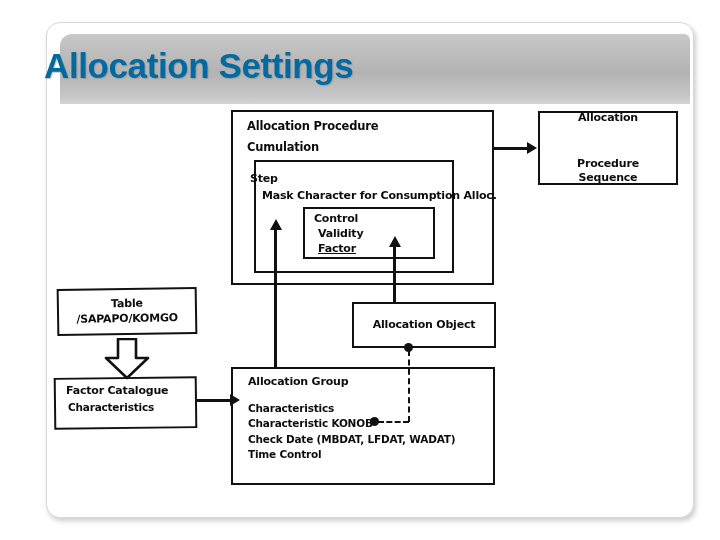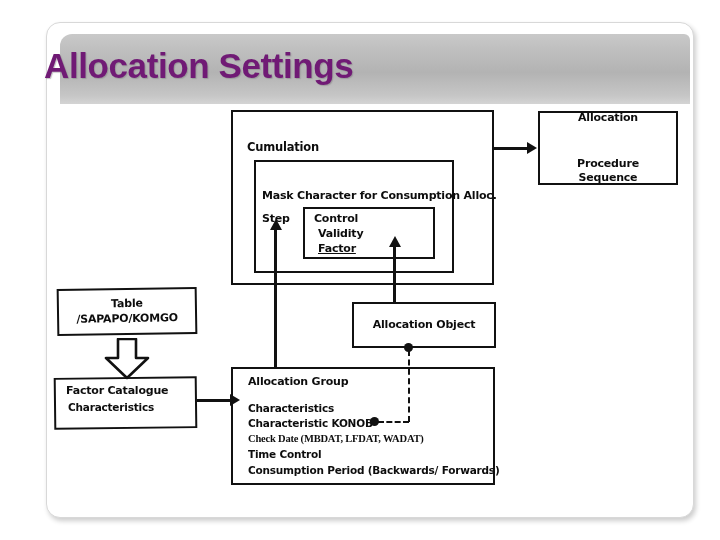--- a/index.html
+++ b/index.html
@@ -43,21 +43,21 @@
     border-top-left-radius: 12px;
     border-top-right-radius: 6px;
     overflow: hidden;
   }
   .title-text {
     position: absolute;
     left: 44px;
     top: 46px;
     font-size: 35px;
     font-weight: bold;
-    color: #701a75;
+    color: #0369a1;
     letter-spacing: -0.4px;
     text-shadow: 1px 1px 1px rgba(120,120,120,0.45);
     white-space: nowrap;
   }
 
   
   #figure {
     position: absolute;
     left: 0; top: 0;
     width: 720px; height: 540px;
@@ -153,24 +153,25 @@
 <div id="slide">
 
   <div class="page-card"></div>
 
   <div class="title-banner"></div>
   <div class="title-text">Allocation Settings</div>
 
   <div id="figure">
 
     <div class="dbox" style="left:231px; top:110px; width:263px; height:175px;"></div>
+    <div class="dbox-label t13" style="left:247px; top:119px;">Allocation Procedure</div>
     <div class="dbox-label t13" style="left:247px; top:140px;">Cumulation</div>
 
     <div class="dbox" style="left:254px; top:160px; width:200px; height:113px;"></div>
-    <div class="dbox-label t12" style="left:262px; top:172px;margin-top:40px;">Step</div>
+    <div class="dbox-label t12" style="left:250px; top:172px;">Step</div>
     <div class="dbox-label t12" style="left:262px; top:189px;">Mask Character for Consumption Alloc.</div>
 
     <div class="dbox" style="left:303px; top:207px; width:132px; height:52px;"></div>
     <div class="dbox-label t12" style="left:314px; top:212px;">Control</div>
     <div class="dbox-label t12" style="left:318px; top:227px;">Validity</div>
     <div class="dbox-label t12" style="left:318px; top:242px;text-decoration:underline;">Factor</div>
 
     <div class="line-h" style="left:494px; top:147px; width:39px;"></div>
     <div class="arrow-right" style="left:527px; top:142px;"></div>
 
@@ -203,23 +204,22 @@
     <div class="arrow-right" style="left:230px; top:394px;"></div>
 
     <div class="dbox centerbox" style="left:352px; top:302px; width:144px; height:46px;">
       <div class="dbox-label t12" style="position:static;">Allocation Object</div>
     </div>
 
     <div class="dbox" style="left:231px; top:367px; width:264px; height:118px;"></div>
     <div class="dbox-label t12" style="left:248px; top:375px;">Allocation Group</div>
     <div class="dbox-label t11" style="left:248px; top:402px;">Characteristics</div>
     <div class="dbox-label t11" style="left:248px; top:417px;">Characteristic KONOB</div>
-    <div class="dbox-label t11" style="left:248px; top:433px;font-family:Liberation Serif, serif;">Check Date (MBDAT, LFDAT, WADAT)</div>
+    <div class="dbox-label t11" style="left:248px; top:433px;">Check Date (MBDAT, LFDAT, WADAT)</div>
     <div class="dbox-label t11" style="left:248px; top:448px;">Time Control</div>
-    <div class="dbox-label t11" style="left:248px; top:464px;">Consumption Period (Backwards/ Forwards)</div>
 
     <div class="line-v" style="left:274px; top:230px; height:137px;"></div>
     <div class="arrow-up" style="left:270px; top:219px;"></div>
 
     <div class="line-v" style="left:393px; top:247px; height:55px;"></div>
     <div class="arrow-up" style="left:389px; top:236px;"></div>
 
     <div class="dot" style="left:404px; top:343px;"></div>
     <div class="dash-v" style="left:408px; top:350px; height:72px;"></div>
     <div class="dash-h" style="left:378px; top:421px; width:31px;"></div>

